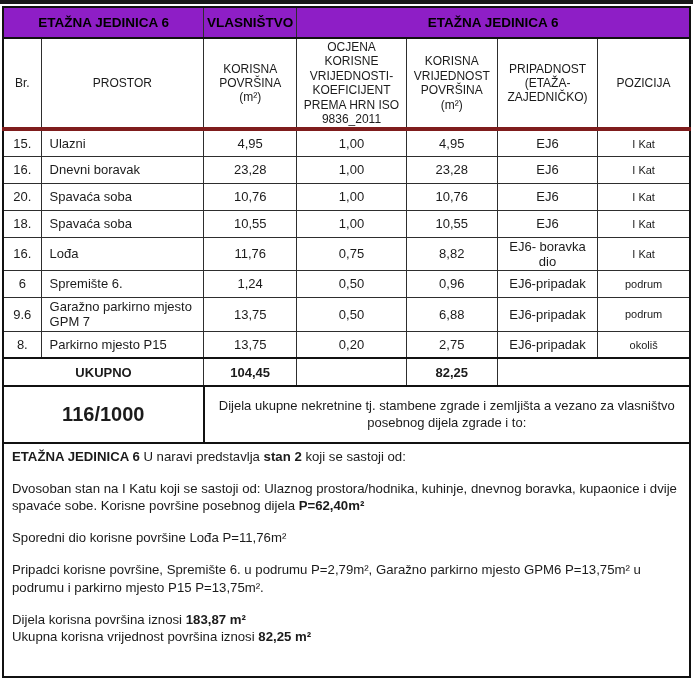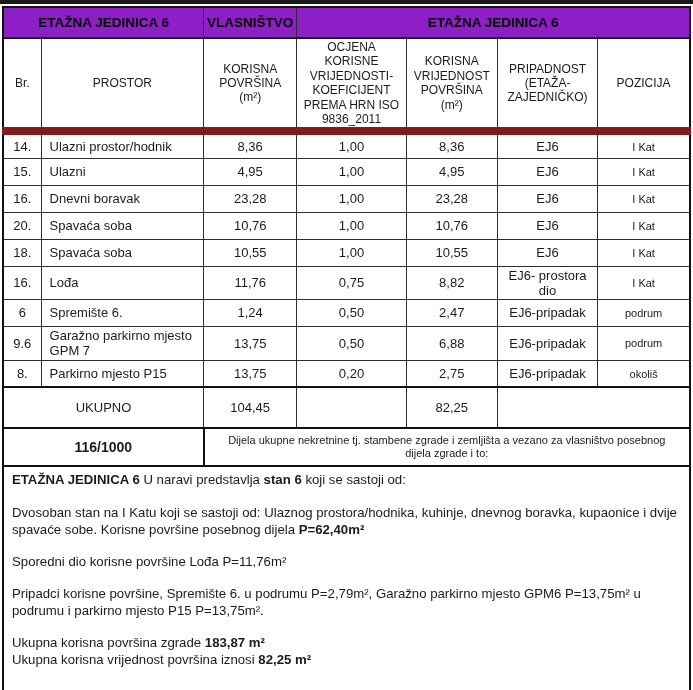--- a/index.html
+++ b/index.html
@@ -20,36 +20,36 @@
   }
   
   tr.banner td{
     background:#8E1EC6;color:#000;font-weight:bold;
     font-size:13.5px;height:27px;border-bottom:2px solid #111;
   }
   
   tr.colhead{height:62px;}
   tr.colhead td{
     font-size:12px;line-height:1.2;white-space:pre-line;
-    border-bottom:8px solid #7f1d1d;
+    border-bottom:4px solid #7f1d1d;
   }
   td.och{font-size:9.5px;line-height:1.25;}
   
   tr.data{height:27px;font-size:13px;}
   tr.r-tall{height:33px;}
   td.cell-prostor{text-align:left;padding-left:8px;}
   td.cell-poz{font-size:11px;}
   
-  tr.totals{height:41px;font-weight:normal;font-size:13px;}
+  tr.totals{height:28px;font-weight:bold;font-size:13px;}
   tr.totals td{border-top:2px solid #111;border-bottom:2px solid #111;}
   
   tr.fraction{height:38px;}
   tr.fraction td{border-bottom:2px solid #111;}
-  td.fraction-cell{font-weight:bold;font-size:14px;border-right:2px solid #111;}
-  td.fraction-desc{font-size:11px;line-height:1.25;padding:2px 12px;}
+  td.fraction-cell{font-weight:bold;font-size:20px;border-right:2px solid #111;}
+  td.fraction-desc{font-size:13px;line-height:1.25;padding:11px 12px;}
   
   td.notes-cell{
     height:228px;text-align:left;vertical-align:top;
     padding:4px 8px 0 8px;font-size:13.2px;line-height:1.3;
   }
   .note-group{margin:0 0 15px 0;}
   .note-line{margin:0;}
   b{font-weight:bold;}
 </style>
 </head>
@@ -90,29 +90,20 @@
 VRIJEDNOST
 POVRŠINA
 (m²)</td>
     <td>PRIPADNOST
 (ETAŽA-
 ZAJEDNIČKO)</td>
     <td>POZICIJA</td>
   </tr>
 
   <tr class="data">
-    <td>14.</td>
-    <td class="cell-prostor">Ulazni prostor/hodnik</td>
-    <td>8,36</td>
-    <td>1,00</td>
-    <td>8,36</td>
-    <td>EJ6</td>
-    <td class="cell-poz">I Kat</td>
-  </tr>
-  <tr class="data">
     <td>15.</td>
     <td class="cell-prostor">Ulazni</td>
     <td>4,95</td>
     <td>1,00</td>
     <td>4,95</td>
     <td>EJ6</td>
     <td class="cell-poz">I Kat</td>
   </tr>
   <tr class="data">
     <td>16.</td>
@@ -140,29 +131,29 @@
     <td>10,55</td>
     <td>EJ6</td>
     <td class="cell-poz">I Kat</td>
   </tr>
   <tr class="data r-tall">
     <td>16.</td>
     <td class="cell-prostor">Lođa</td>
     <td>11,76</td>
     <td>0,75</td>
     <td>8,82</td>
-    <td>EJ6- prostora dio</td>
+    <td>EJ6- boravka dio</td>
     <td class="cell-poz">I Kat</td>
   </tr>
   <tr class="data">
     <td>6</td>
     <td class="cell-prostor">Spremište 6.</td>
     <td>1,24</td>
     <td>0,50</td>
-    <td>2,47</td>
+    <td>0,96</td>
     <td>EJ6-pripadak</td>
     <td class="cell-poz">podrum</td>
   </tr>
   <tr class="data" style="height:34px">
     <td>9.6</td>
     <td class="cell-prostor">Garažno parkirno mjesto GPM 7</td>
     <td>13,75</td>
     <td>0,50</td>
     <td>6,88</td>
     <td>EJ6-pripadak</td>
@@ -186,25 +177,25 @@
     <td colspan="2"></td>
   </tr>
 
   <tr class="fraction">
     <td colspan="2" class="fraction-cell">116/1000</td>
     <td colspan="5" class="fraction-desc">Dijela ukupne nekretnine tj. stambene zgrade i zemljišta a vezano za vlasništvo posebnog dijela  zgrade i to:</td>
   </tr>
 
   <tr>
     <td colspan="7" class="notes-cell">
-      <p class="note-group"><b>ETAŽNA JEDINICA 6</b><span> U naravi predstavlja </span><b>stan 6</b><span> koji se sastoji od:</span></p>
+      <p class="note-group"><b>ETAŽNA JEDINICA 6</b><span> U naravi predstavlja </span><b>stan 2</b><span> koji se sastoji od:</span></p>
       <p class="note-group"><span>Dvosoban  stan na I Katu koji se sastoji od: Ulaznog prostora/hodnika, kuhinje, dnevnog boravka, kupaonice i dvije spavaće sobe. Korisne površine posebnog dijela </span><b>P=62,40m²</b></p>
       <p class="note-group"><span>Sporedni dio korisne površine Lođa P=11,76m²</span></p>
       <p class="note-group"><span>Pripadci korisne površine, Spremište 6. u podrumu P=2,79m², Garažno parkirno mjesto GPM6 P=13,75m² u podrumu i parkirno mjesto P15 P=13,75m².</span></p>
       <p class="note-group">
-        <span class="note-line"><span>Ukupna korisna površina zgrade </span><b>183,87 m²</b></span><br>
+        <span class="note-line"><span>Dijela korisna površina iznosi </span><b>183,87 m²</b></span><br>
         <span class="note-line"><span>Ukupna korisna vrijednost površina iznosi </span><b>82,25 m²</b></span>
       </p>
 
     </td>
   </tr>
 </tbody>
   </table>
 
 </body></html>

